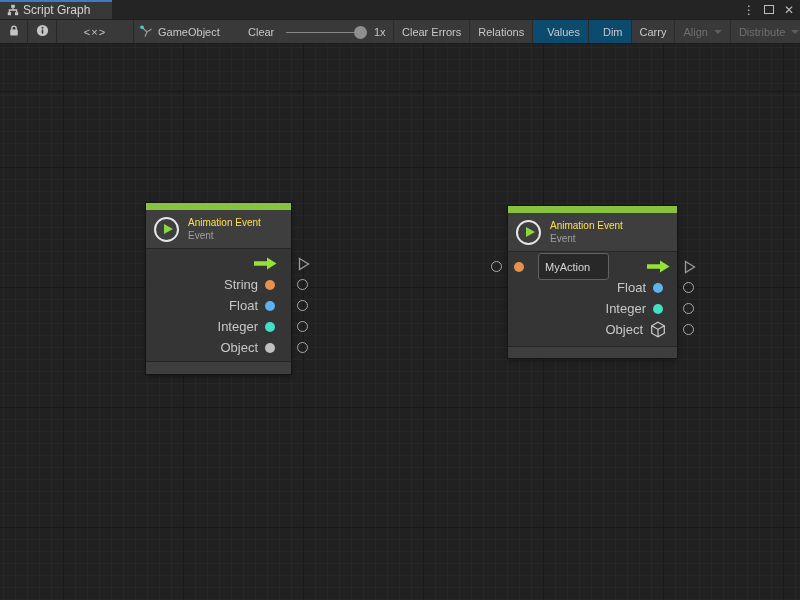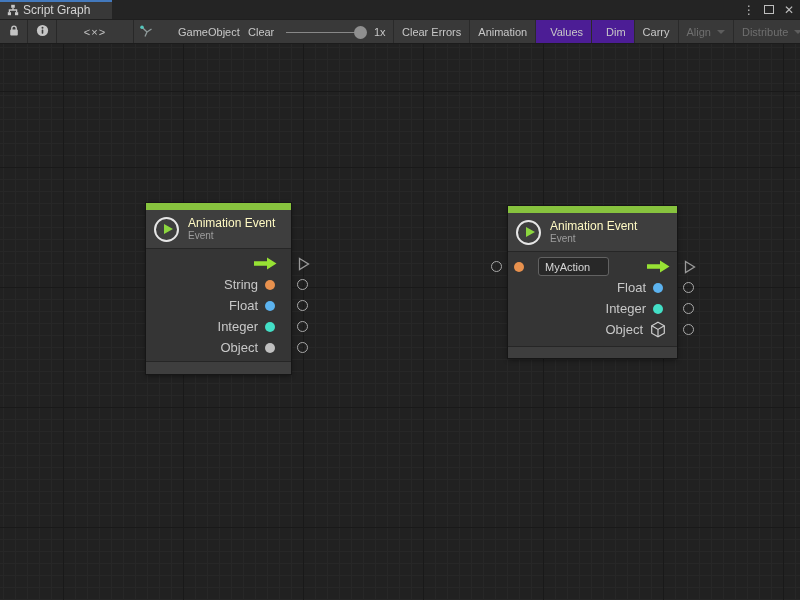--- a/index.html
+++ b/index.html
@@ -25,21 +25,21 @@
   .tb-sep { position:absolute; top:0; width:1px; height:23px; background:#282828; }
   .tb-iconbtn { justify-content:center; }
   .code-glyph { color:#c4c4c4; font-size:11px; letter-spacing:1px; }
   .tb-label { color:#c8c8c8; font-size:11px; white-space:nowrap; }
   .slider-track { position:absolute; left:286px; top:12px; width:80px; height:1px; background:#888; }
   .slider-handle { position:absolute; left:354px; top:6px; width:13px; height:13px; border-radius:50%;
     background:#8f8f8f; }
   .btn-row { position:absolute; left:393px; top:0; height:23px; display:flex; }
   .tb-btn { height:23px; display:flex; align-items:center; padding:0 8px; border-left:1px solid #2a2a2a;
     color:#c8c8c8; font-size:11px; white-space:nowrap; cursor:default; }
-  .tb-btn.active { background:#4c1d95;padding-left:14px; }
+  .tb-btn.active { background:#0c4a6e;padding-left:14px; }
   .tb-btn.disabled { color:#6f6f6f; }
   .dd-arrow { width:0; height:0; border-left:4px solid transparent; border-right:4px solid transparent;
     border-top:4px solid #8a8a8a; margin-left:6px; }
   .tb-btn.disabled .dd-arrow { border-top-color:#5d5d5d; }
 
   
   .canvas { position:absolute; left:0; top:44px; width:800px; height:556px; background-color:#212121;
     background-image:
       repeating-linear-gradient(90deg,#191919 0 1px,transparent 1px 120px),
       repeating-linear-gradient(0deg,#191919 0 1px,transparent 1px 120px),
@@ -50,32 +50,32 @@
   
   .node { position:absolute; box-shadow:0 0 0 1px #161616,0 2px 5px rgba(0,0,0,.45); }
   .node-colorbar { height:7px; }
   .node-header { height:39px; background:#3e3e3e; border-bottom:1px solid #262626;
     display:flex; align-items:center; }
   .play-badge { width:25px; height:25px; border:2px solid #e6e6e6; border-radius:50%;
     margin-left:8px; display:flex; align-items:center; justify-content:center; flex:none; }
   .play-tri { width:0; height:0; border-left:9px solid #8cd63f; border-top:5.5px solid transparent;
     border-bottom:5.5px solid transparent; margin-left:3px; }
   .node-titles { margin-left:9px; display:flex; flex-direction:column; justify-content:center; }
-  .node-title { color:#fef9c3; font-size:12px; line-height:14px; white-space:nowrap; }
+  .node-title { color:#fde047; font-size:10px; line-height:14px; white-space:nowrap; }
   .node-subtitle { color:#9e9e9e; font-size:10px; line-height:12px; white-space:nowrap; }
   .node-body { background:#353535; padding-top:4px; }
   .node-footer { background:#3e3e3e; border-top:1px solid #262626; }
   .port-row { position:relative; height:21px; display:flex; align-items:center; justify-content:flex-end; }
   .port-label { color:#c8c8c8; font-size:13px; margin-right:7px; white-space:nowrap; }
   .port-dot { width:10px; height:10px; border-radius:50%; flex:none; }
   .ext-circle { position:absolute; top:50%; margin-top:-5.5px; width:11px; height:11px;
     border:1.5px solid #a8a8a8; border-radius:50%; right:-17px; }
   .ext-circle.on-left { left:-17px; right:auto; }
   .ext-tri { position:absolute; top:50%; margin-top:-7px; right:-19px; }
-  .value-input { width:71px; height:19px; background:#282828; border:1px solid #626262; border-radius:3px;
+  .value-input { width:71px; height:27px; background:#282828; border:1px solid #626262; border-radius:3px;
     color:#d6d6d6; font-size:11px; padding:0 6px; font-family:"Liberation Sans","DejaVu Sans",sans-serif;
     outline:none; }
   .grow { flex:1; }
 </style>
 </head>
 <body>
 
 <div class="window">
 
   <div class="tabbar">
@@ -116,21 +116,21 @@
           <rect x="5.7" y="5.4" width="1.6" height="4.3" rx="0.6" fill="#3a3a3a"></rect>
         </svg>
       </span>
     </div>
     <div class="tb-sep" style="left:56px"></div>
     <div class="tb-abs tb-iconbtn" style="left:57px;width:76px;">
       <span class="code-glyph">&lt;×&gt;</span>
     </div>
     <div class="tb-sep" style="left:133px"></div>
 
-    <div class="tb-abs" style="left:140px;gap:20px;">
+    <div class="tb-abs" style="left:140px;">
       <span style="display:flex;margin-right:5px;">
         <svg width="13" height="13" viewBox="0 0 13 13" fill="none">
           <path d="M2 2.2 L7 7 M7 7 L11.5 4 M7 7 L5 11.5" stroke="#8f9a9a" stroke-width="1.3"></path>
           <circle cx="2" cy="2.2" r="1.8" fill="#55c7bd"></circle>
         </svg>
       </span>
       <span class="tb-label">GameObject</span>
     </div>
 
     <div class="tb-abs" style="left:248px;">
@@ -140,21 +140,21 @@
     <div class="slider-handle"></div>
     <div class="tb-abs" style="left:374px;">
       <span class="tb-label">1x</span>
     </div>
 
     <div class="btn-row">
       <div class="tb-btn">
         <span>Clear Errors</span>
         </div>
       <div class="tb-btn">
-        <span>Animation</span>
+        <span>Relations</span>
         </div>
       <div class="tb-btn active">
         <span>Values</span>
         </div>
       <div class="tb-btn active">
         <span>Dim</span>
         </div>
       <div class="tb-btn">
         <span>Carry</span>
         </div>

